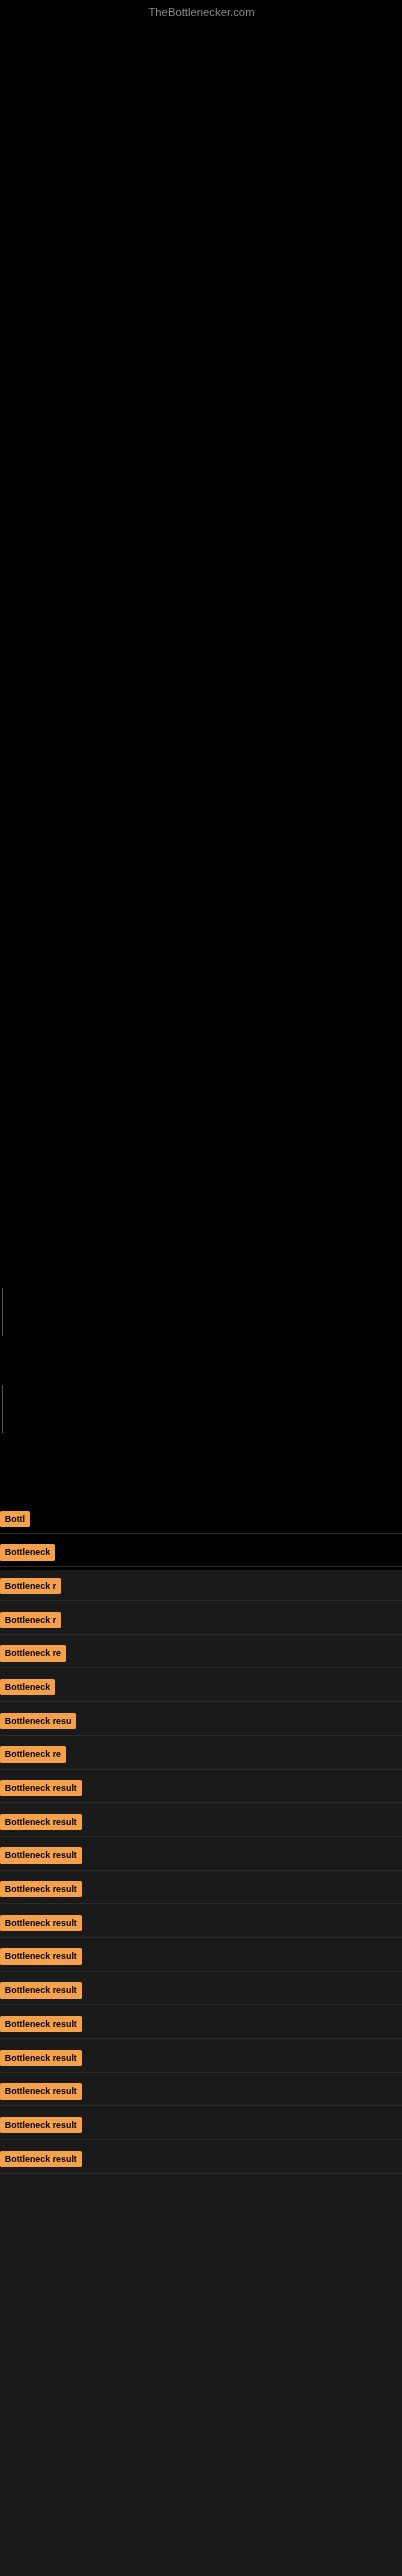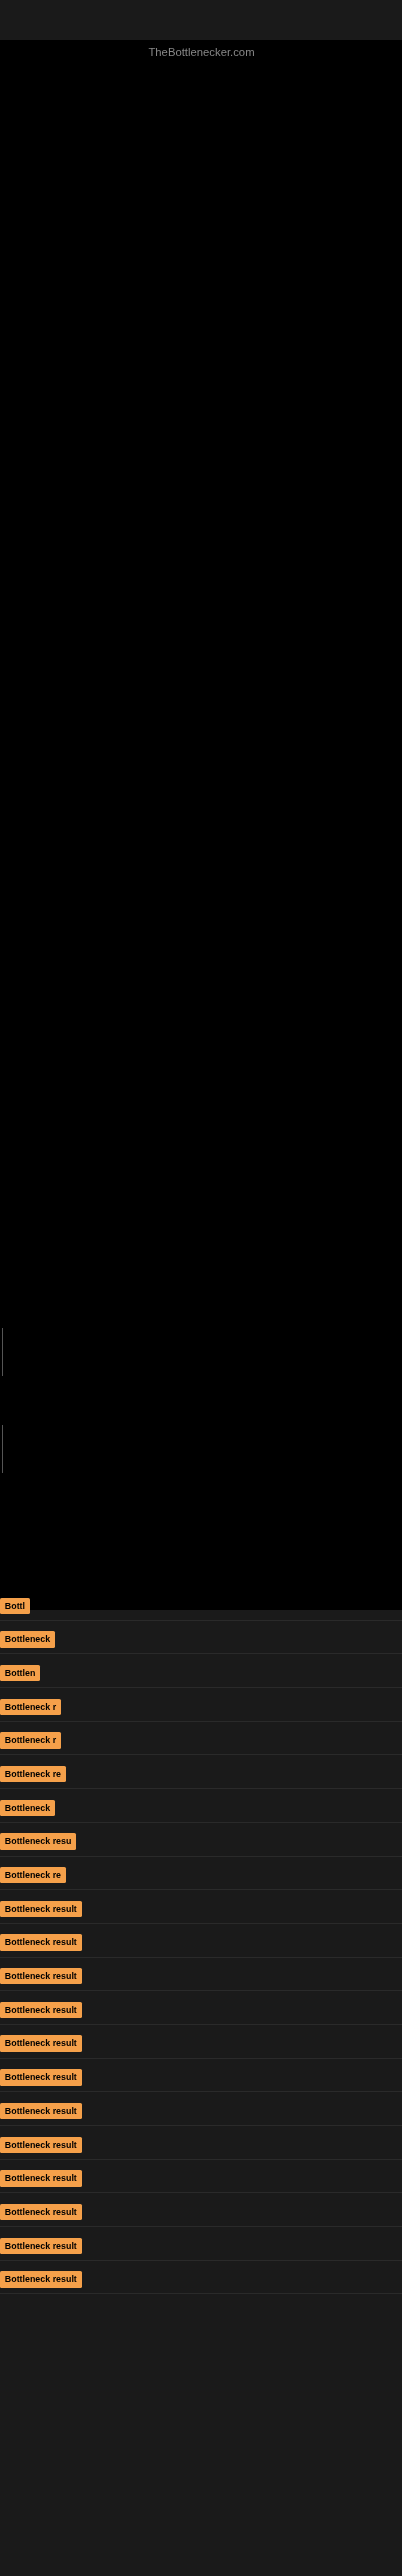--- a/index.html
+++ b/index.html
@@ -24,21 +24,20 @@
       color: #888;
       font-size: 11.3px;
       white-space: nowrap;
     }
 
     .black-section {
       width: 100%;
       height: 1570px;
       background-color: #000;
       position: relative;
-      margin-top: 40px;
     }
 
     .vertical-line-1 {
       position: absolute;
       left: 1.6px;
       top: 1288px;
       width: 1.6px;
       height: 48px;
       background-color: #555;
     }
@@ -47,21 +46,21 @@
       position: absolute;
       left: 1.6px;
       top: 1385px;
       width: 1.6px;
       height: 48px;
       background-color: #555;
     }
 
     .results-section {
       position: absolute;
-      top: 1587px;
+      top: 1500px;
       left: 0;
       width: 100%;
     }
 
     .result-badge {
       background-color: #f5a04a;
       color: #000;
       font-size: 8.9px;
       font-weight: bold;
       padding: 3.2px 4.8px;
@@ -81,21 +80,20 @@
 
 <div class="black-section">
   <div class="site-title">TheBottlenecker.com</div>
   <div class="vertical-line-1"></div>
   <div class="vertical-line-2"></div>
 </div>
 
 <div class="results-section">
 <div class="result-row"><span class="result-badge" style="width: 34px;">Bottl</span></div>
     <div class="result-row"><span class="result-badge" style="width: 58px;">Bottleneck</span></div>
-    <div class="result-row"><span class="result-badge" style="width: 42px;">Bottlen</span></div>
     <div class="result-row"><span class="result-badge" style="width: 68px;">Bottleneck r</span></div>
     <div class="result-row"><span class="result-badge" style="width: 68px;">Bottleneck r</span></div>
     <div class="result-row"><span class="result-badge" style="width: 74px;">Bottleneck re</span></div>
     <div class="result-row"><span class="result-badge" style="width: 60px;">Bottleneck</span></div>
     <div class="result-row"><span class="result-badge" style="width: 87px; margin-top: 36px;">Bottleneck resu</span></div>
     <div class="result-row"><span class="result-badge" style="width: 77px;">Bottleneck re</span></div>
     <div class="result-row"><span class="result-badge" style="width: 97px;">Bottleneck result</span></div>
     <div class="result-row"><span class="result-badge" style="width: 97px;">Bottleneck result</span></div>
     <div class="result-row"><span class="result-badge" style="width: 97px;">Bottleneck result</span></div>
     <div class="result-row"><span class="result-badge" style="width: 97px;">Bottleneck result</span></div>

